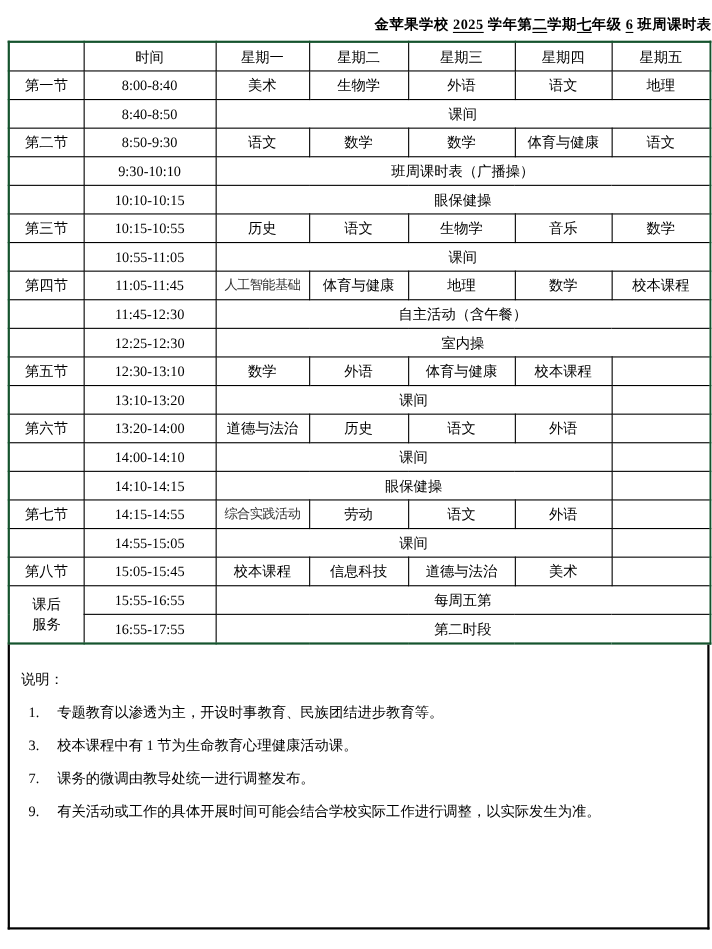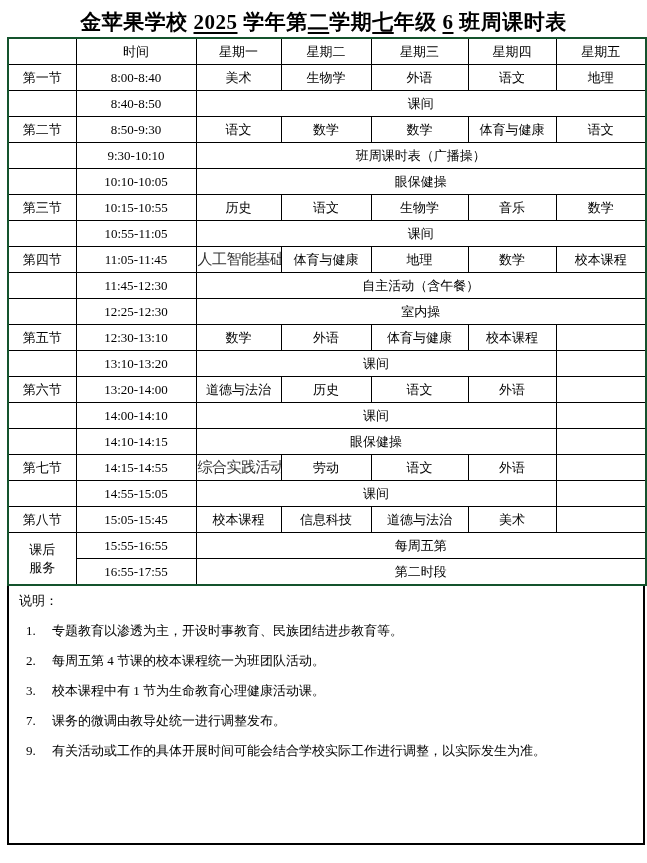--- a/index.html
+++ b/index.html
@@ -5,23 +5,23 @@
   html,body { margin:0; padding:0; background:#ffffff; }
   .page {
     position:relative;
     width:647px; height:863px;
     background:#fff;
     color:#000;
     font-family:"Liberation Serif", serif;
     overflow:hidden;
   }
   .title {
-    text-align:center;
+    text-align:right;
     font-weight:bold;
-    font-size:21px;
+    font-size:13px;
     line-height:24px;
     padding-top:10px;
     height:37px;
     box-sizing:border-box;
     letter-spacing:0.5px;
   }
   .title u { text-underline-offset:3px; }
   table.timetable {
     border-collapse:collapse;
     table-layout:fixed;
@@ -32,33 +32,33 @@
   table.timetable td {
     border:1px solid #000;
     height:25px;
     text-align:center;
     vertical-align:middle;
     font-size:13px;
     padding:0 1px;
     overflow:hidden;
     white-space:nowrap;
   }
-  table.timetable td.small { font-size:15px; color:#333; letter-spacing:-0.5px;font-family:Liberation Serif, serif; }
+  table.timetable td.small { font-size:12px; color:#333; letter-spacing:-0.5px;font-family:Liberation Serif, serif; }
   .notes {
     margin-left:7px;
     width:638px;
     height:259px;
     box-sizing:border-box;
     border:2px solid #000;
     border-top:0;
     padding:6px 8px 0 10px;
     font-size:13px;
     overflow:hidden;
   }
-  .note-heading { line-height:17px; }
+  .note-heading { line-height:17px;margin-top:17px; }
   .note-item { margin-top:14px; line-height:16px; padding-left:7px; }
   .note-item .num { display:inline-block; width:26px; }
 </style>
 </head>
 <body>
 
 <div class="page">
   <div class="title"><span>金苹果学校 </span><u>2025</u><span> 学年第</span><u>二</u><span>学期</span><u>七</u><span>年级 </span><u>6</u><span> 班周课时表</span></div>
 
   <table class="timetable">
@@ -104,21 +104,21 @@
           <td>体育与健康</td>
           <td>语文</td>
         </tr>
         <tr>
           <td></td>
           <td>9:30-10:10</td>
           <td colspan="5">班周课时表（广播操）</td>
         </tr>
         <tr>
           <td></td>
-          <td>10:10-10:05</td>
+          <td>10:10-10:15</td>
           <td colspan="5">眼保健操</td>
         </tr>
         <tr>
           <td>第三节</td>
           <td>10:15-10:55</td>
           <td>历史</td>
           <td>语文</td>
           <td>生物学</td>
           <td>音乐</td>
           <td>数学</td>
@@ -216,19 +216,18 @@
           <td>16:55-17:55</td>
           <td colspan="5">第二时段</td>
         </tr>
       </tbody>
   </table>
 
   <div class="notes">
     <div class="note-heading">说明：</div>
     <div>
         <div class="note-item"><span class="num">1.</span><span>专题教育以渗透为主，开设时事教育、民族团结进步教育等。</span></div>
-        <div class="note-item"><span class="num">2.</span><span>每周五第 4 节课的校本课程统一为班团队活动。</span></div>
         <div class="note-item"><span class="num">3.</span><span>校本课程中有 1 节为生命教育心理健康活动课。</span></div>
         <div class="note-item"><span class="num">7.</span><span>课务的微调由教导处统一进行调整发布。</span></div>
         <div class="note-item"><span class="num">9.</span><span>有关活动或工作的具体开展时间可能会结合学校实际工作进行调整，以实际发生为准。</span></div>
       </div>
   </div>
 </div>
 
 </body></html>

